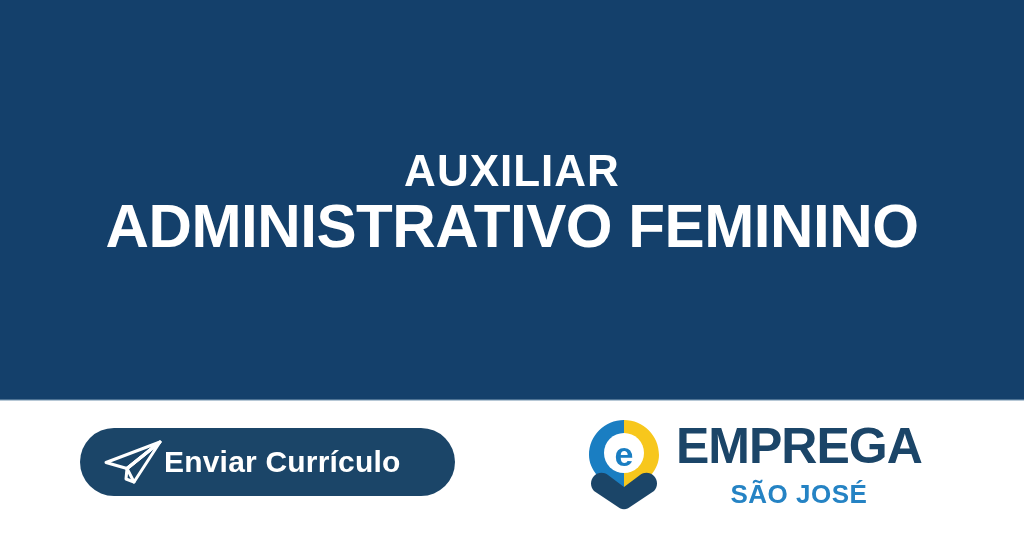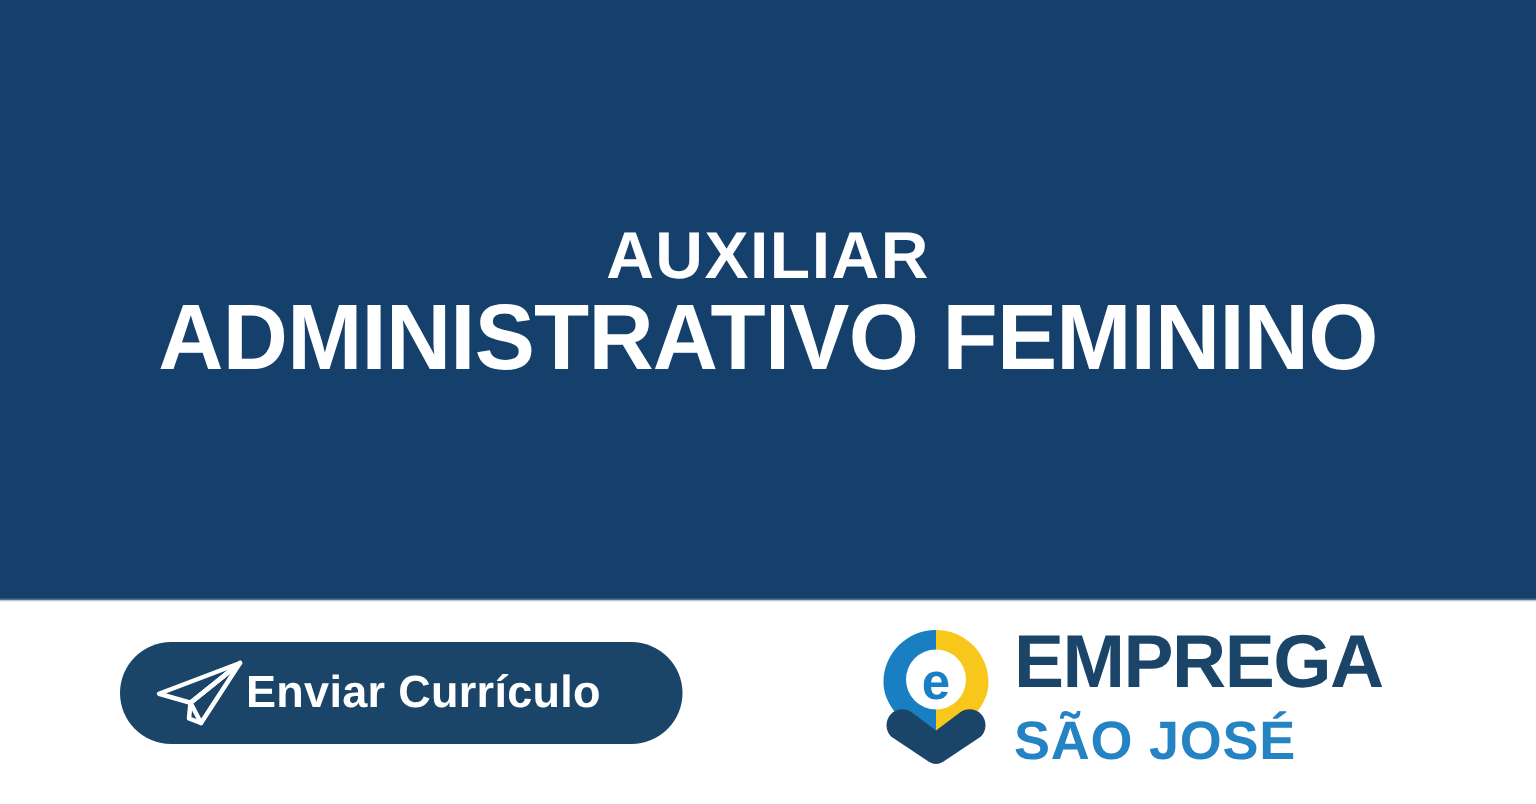--- a/index.html
+++ b/index.html
@@ -113,35 +113,35 @@
   }
   .logo-pin {
     flex: 0 0 auto;
     width: 76px;
     height: 92px;
     display: block;
   }
   .logo-words {
     display: flex;
     flex-direction: column;
-    align-items: flex-start;
+    align-items: center;
     line-height: 1;
   }
   .logo-emprega {
     color: #1b4568;
     font-family: "Liberation Sans", sans-serif;
     font-weight: bold;
     font-size: 50px;
     letter-spacing: -1px;
   }
   .logo-saojose {
     color: #2583c4;
     font-family: "Liberation Sans", sans-serif;
     font-weight: bold;
-    font-size: 36px;
+    font-size: 26px;
     letter-spacing: 0.5px;
     margin-top: 10px;
   }
 </style>
 </head>
 <body>
 
 <div class="banner">
 
   <div class="hero">

